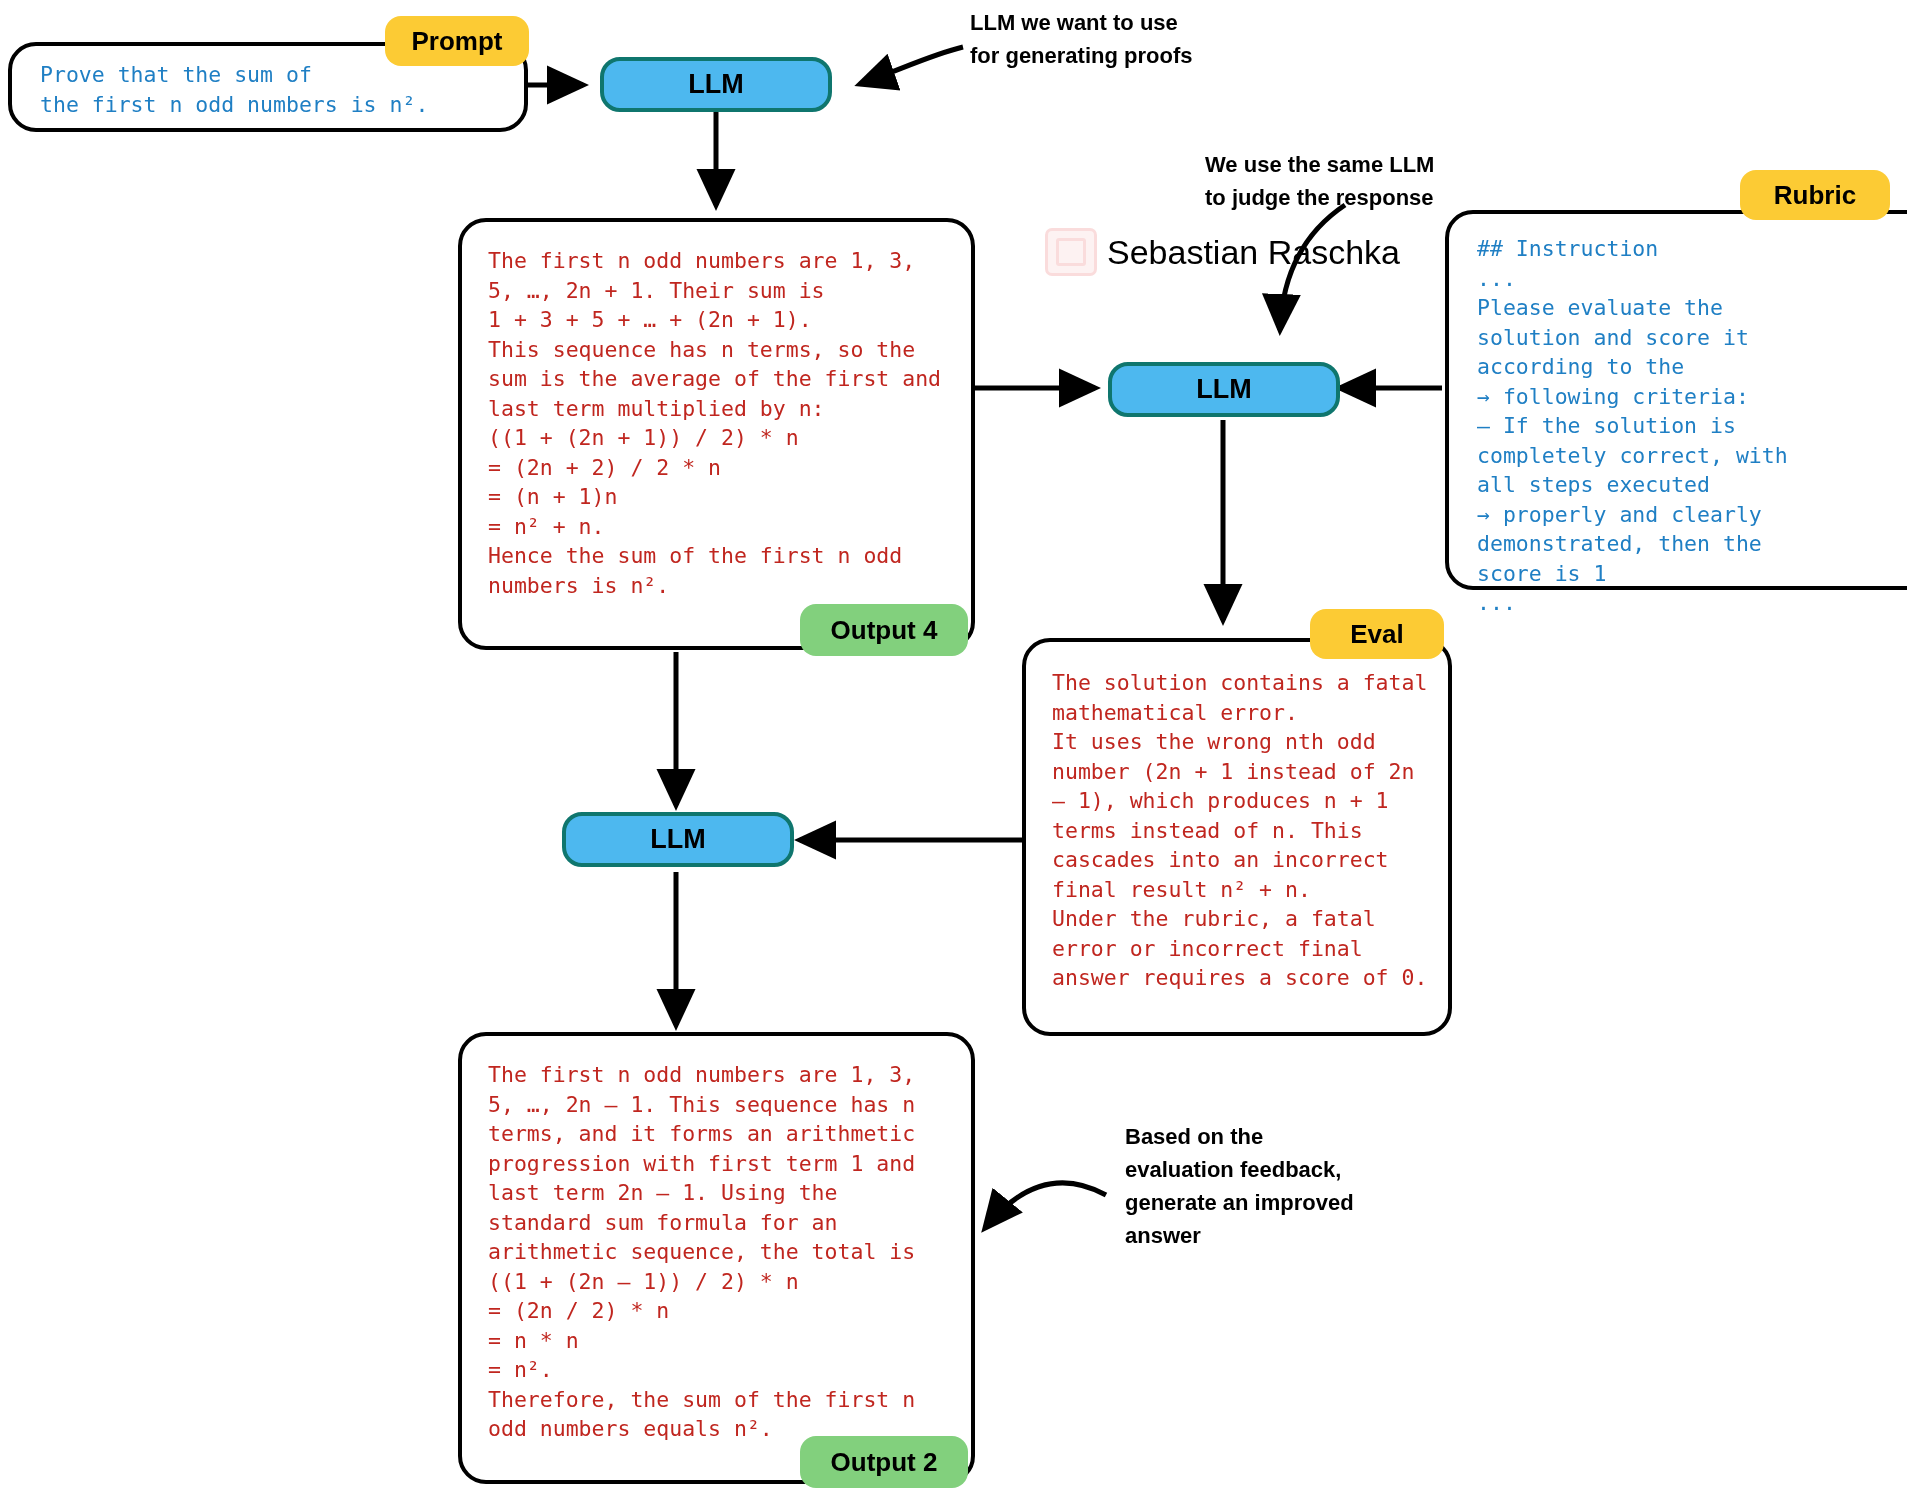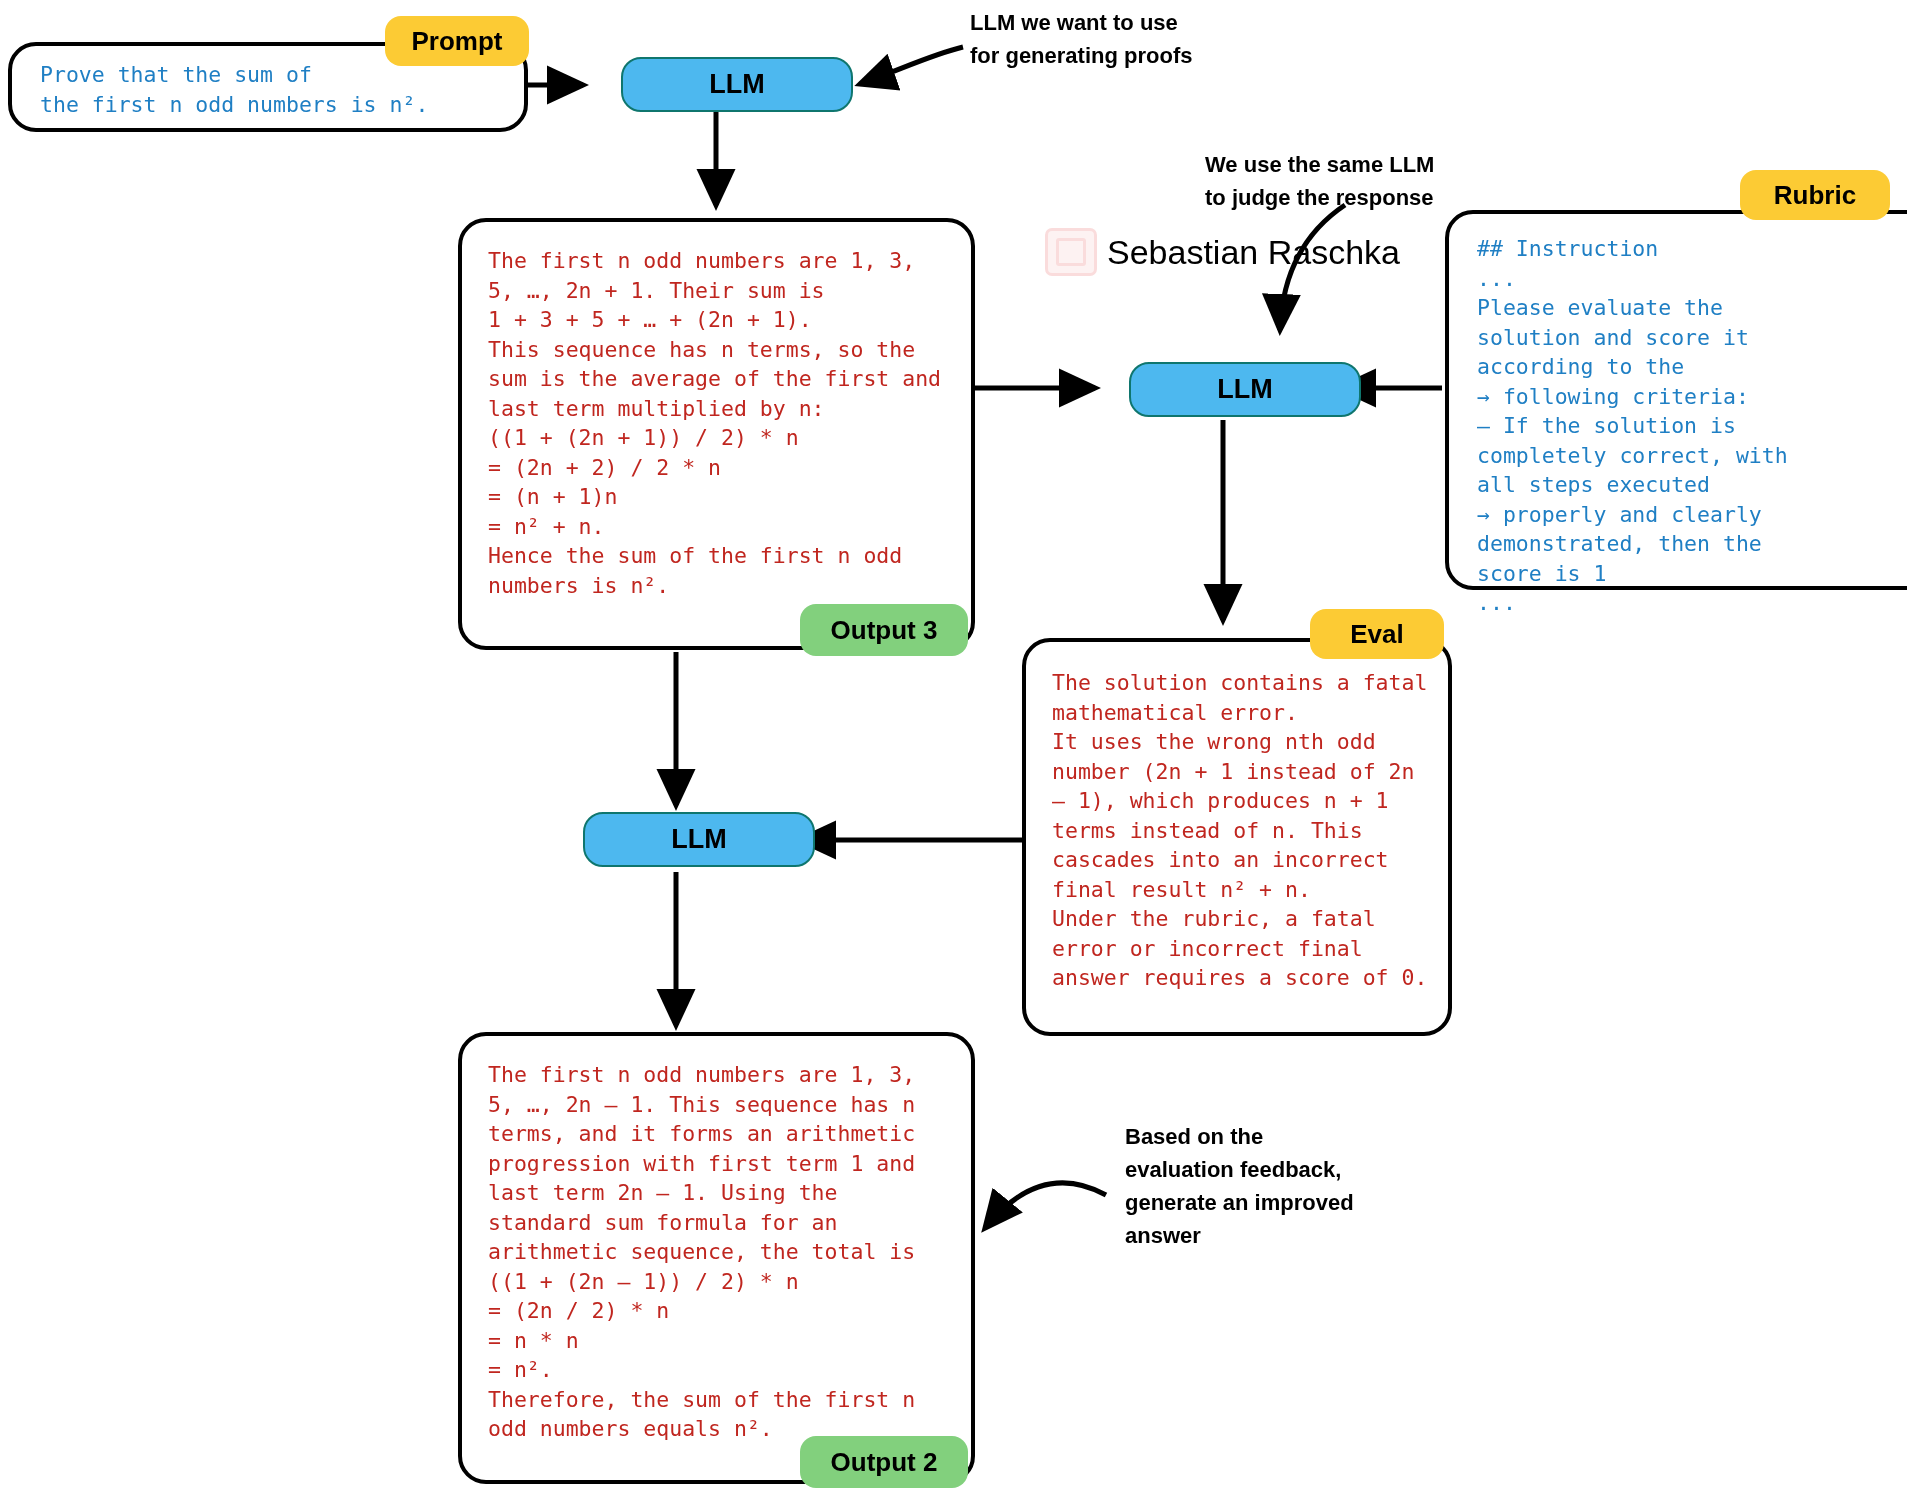--- a/index.html
+++ b/index.html
@@ -39,30 +39,29 @@
     line-height: 29.5px;
     white-space: pre;
     letter-spacing: 0px;
   }
   .code.blue { color: #1f7fc4; }
   .code.red  { color: #c0261f; }
 
   
   .llm {
     background: #4db8ef;
-    border: 2px solid #0f766e;
+    border: 4px solid #0f766e;
     border-radius: 20px;
     display: flex;
     align-items: center;
     justify-content: center;
     font-weight: bold;
     font-size: 27px;
     color: #000000;
     box-sizing: border-box;
-    margin-left: 21px;
   }
 
   
   .chip {
     border-radius: 16px;
     display: flex;
     align-items: center;
     justify-content: center;
     font-weight: bold;
     font-size: 26px;
@@ -189,21 +188,21 @@
 sum is the average of the first and
 last term multiplied by n:
 ((1 + (2n + 1)) / 2) * n
 = (2n + 2) / 2 * n
 = (n + 1)n
 = n² + n.
 Hence the sum of the first n odd
 numbers is n².</div>
   </div>
   <div class="node chip green" style="left:800px; top:604px; width:168px; height:52px;">
-    <span>Output 3</span>
+    <span>Output 4</span>
   </div>
 
   <div class="node annot" style="left:1205px; top:148px; width:340px;">We use the same LLM
 to judge the response</div>
 
   <div class="node llm" style="left:1108px; top:362px; width:232px; height:55px;">
     <span>LLM</span>
   </div>
 
   <div class="node textbox" style="left:1445px; top:210px; width:495px; height:380px;">

